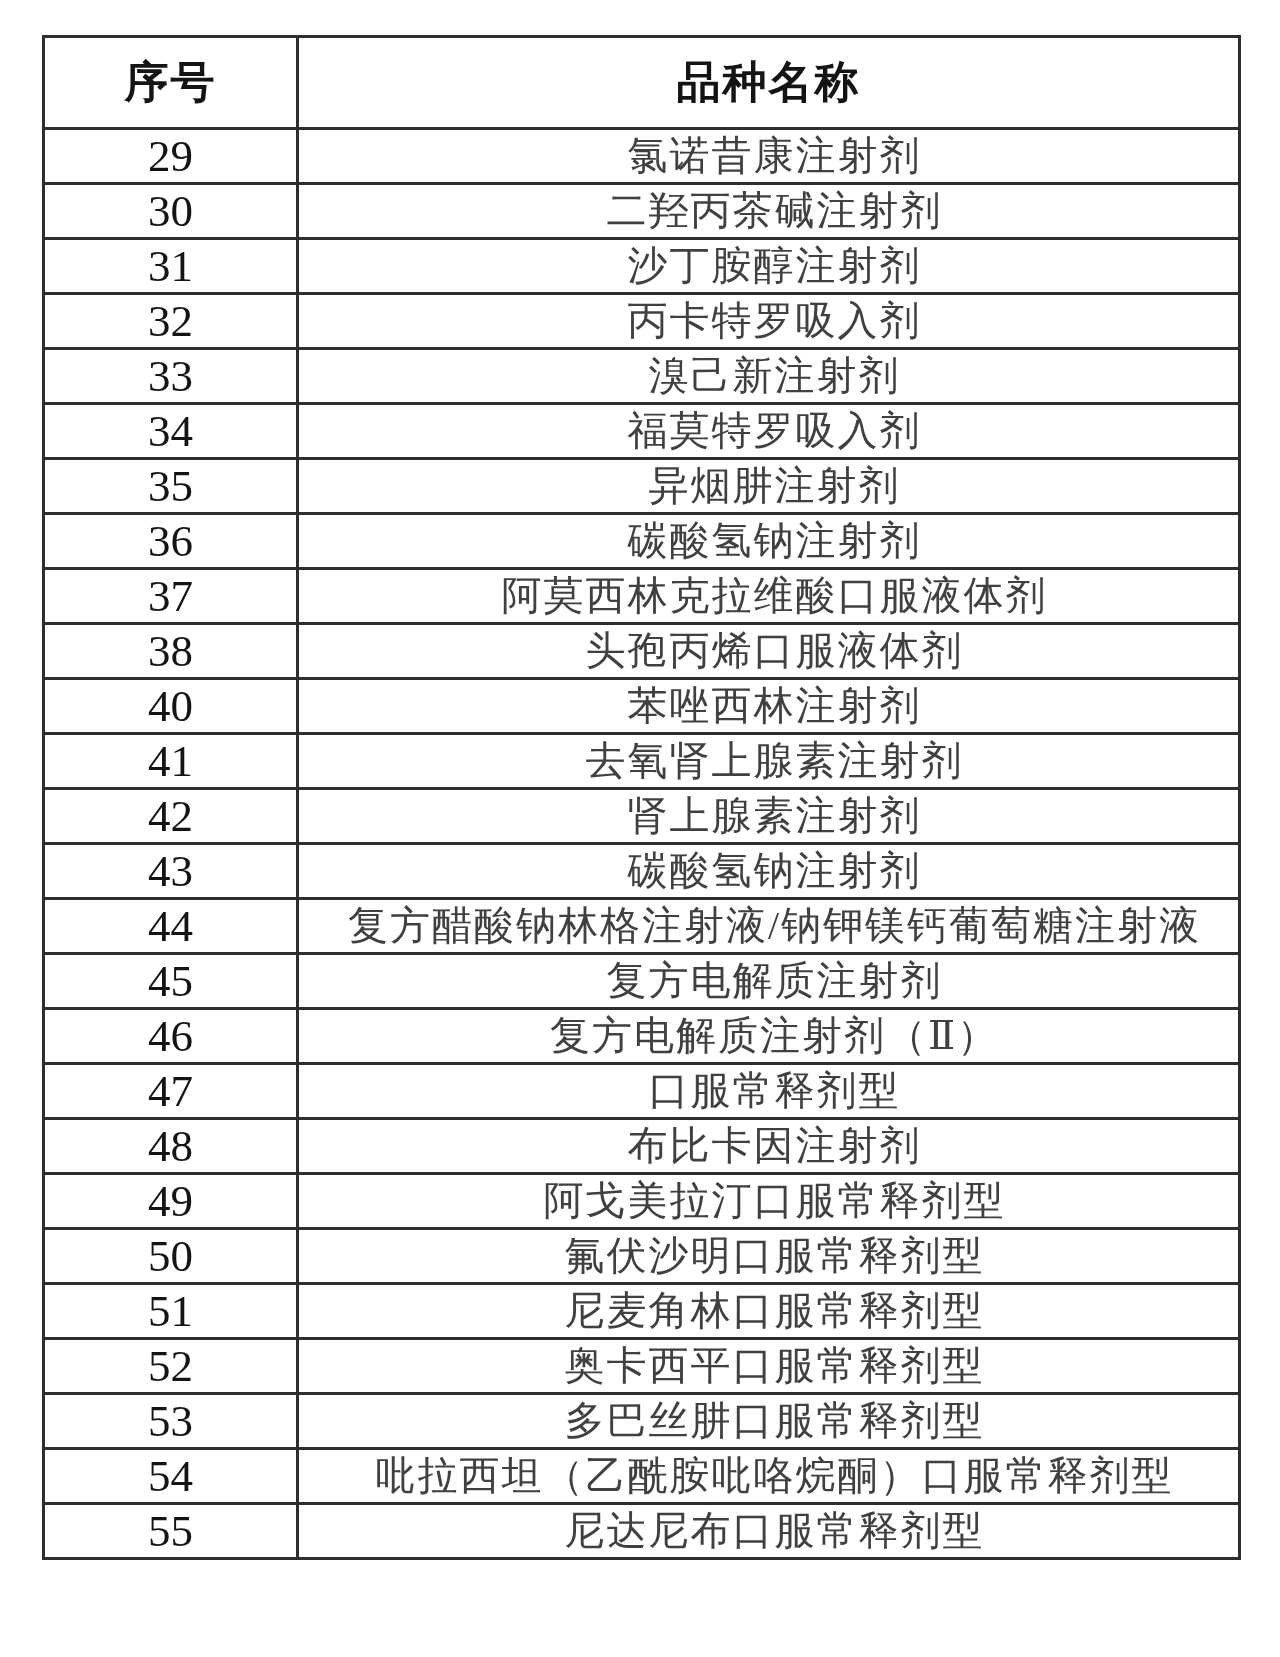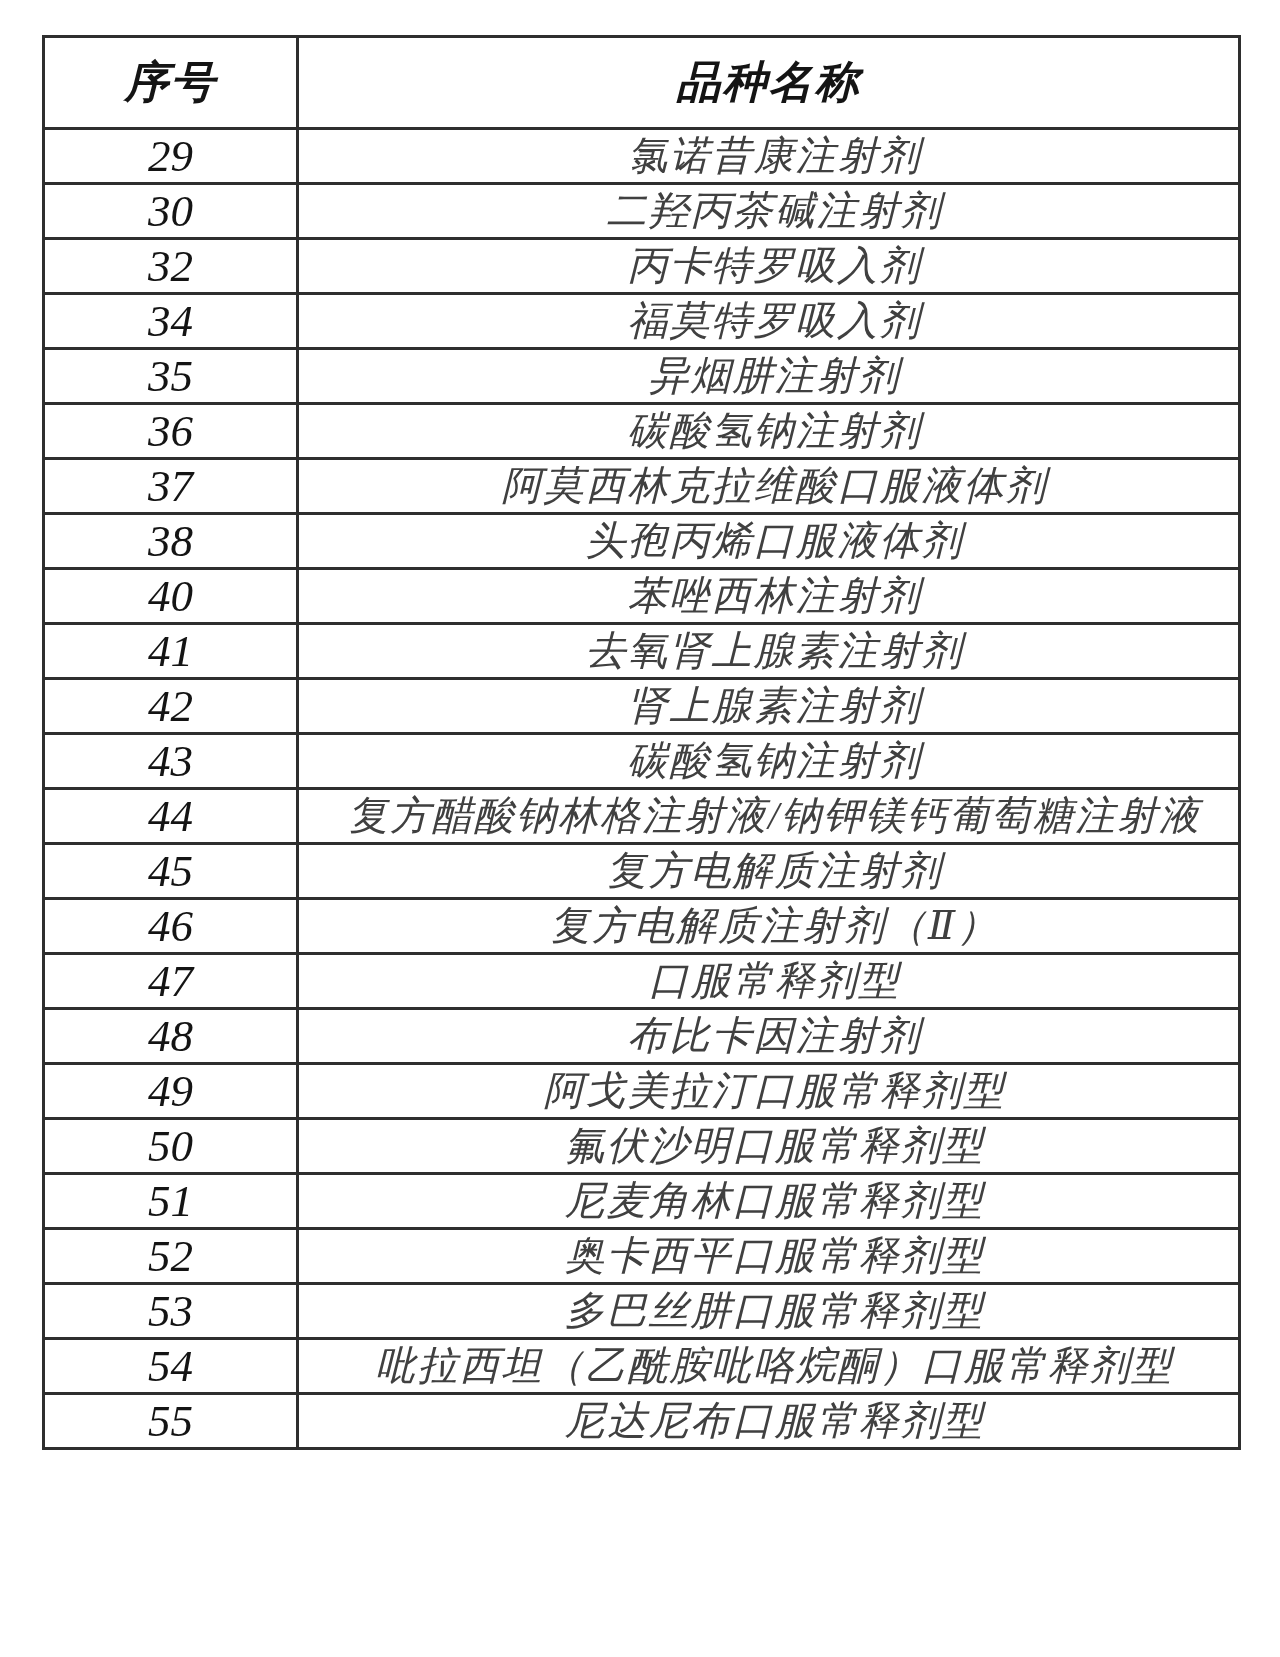--- a/index.html
+++ b/index.html
@@ -26,21 +26,20 @@
   .col-no   { width: 254px; }
   .col-name { width: 942px; }
 
   table.drug-table th,
   table.drug-table td {
     border: 3px solid #2e2e2e;
     background: #ffffff;
     vertical-align: middle;
     overflow: hidden;
     white-space: nowrap;
-    font-style: italic;
   }
 
   table.drug-table thead th {
     height: 87px;
     font-family: "Liberation Sans", sans-serif;
     font-weight: 700;
     font-size: 44px;
     color: #141414;
     text-align: center;
     letter-spacing: 2px;
@@ -86,26 +85,34 @@
         <tr>
           <td class="cell-no">29</td>
           <td class="cell-name">氯诺昔康注射剂</td>
         </tr>
 
         <tr>
           <td class="cell-no">30</td>
           <td class="cell-name">二羟丙茶碱注射剂</td>
         </tr>
 
+        <tr>
+          <td class="cell-no">31</td>
+          <td class="cell-name">沙丁胺醇注射剂</td>
+        </tr>
 
         <tr>
           <td class="cell-no">32</td>
           <td class="cell-name">丙卡特罗吸入剂</td>
         </tr>
 
+        <tr>
+          <td class="cell-no">33</td>
+          <td class="cell-name">溴己新注射剂</td>
+        </tr>
 
         <tr>
           <td class="cell-no">34</td>
           <td class="cell-name">福莫特罗吸入剂</td>
         </tr>
 
         <tr>
           <td class="cell-no">35</td>
           <td class="cell-name">异烟肼注射剂</td>
         </tr>

